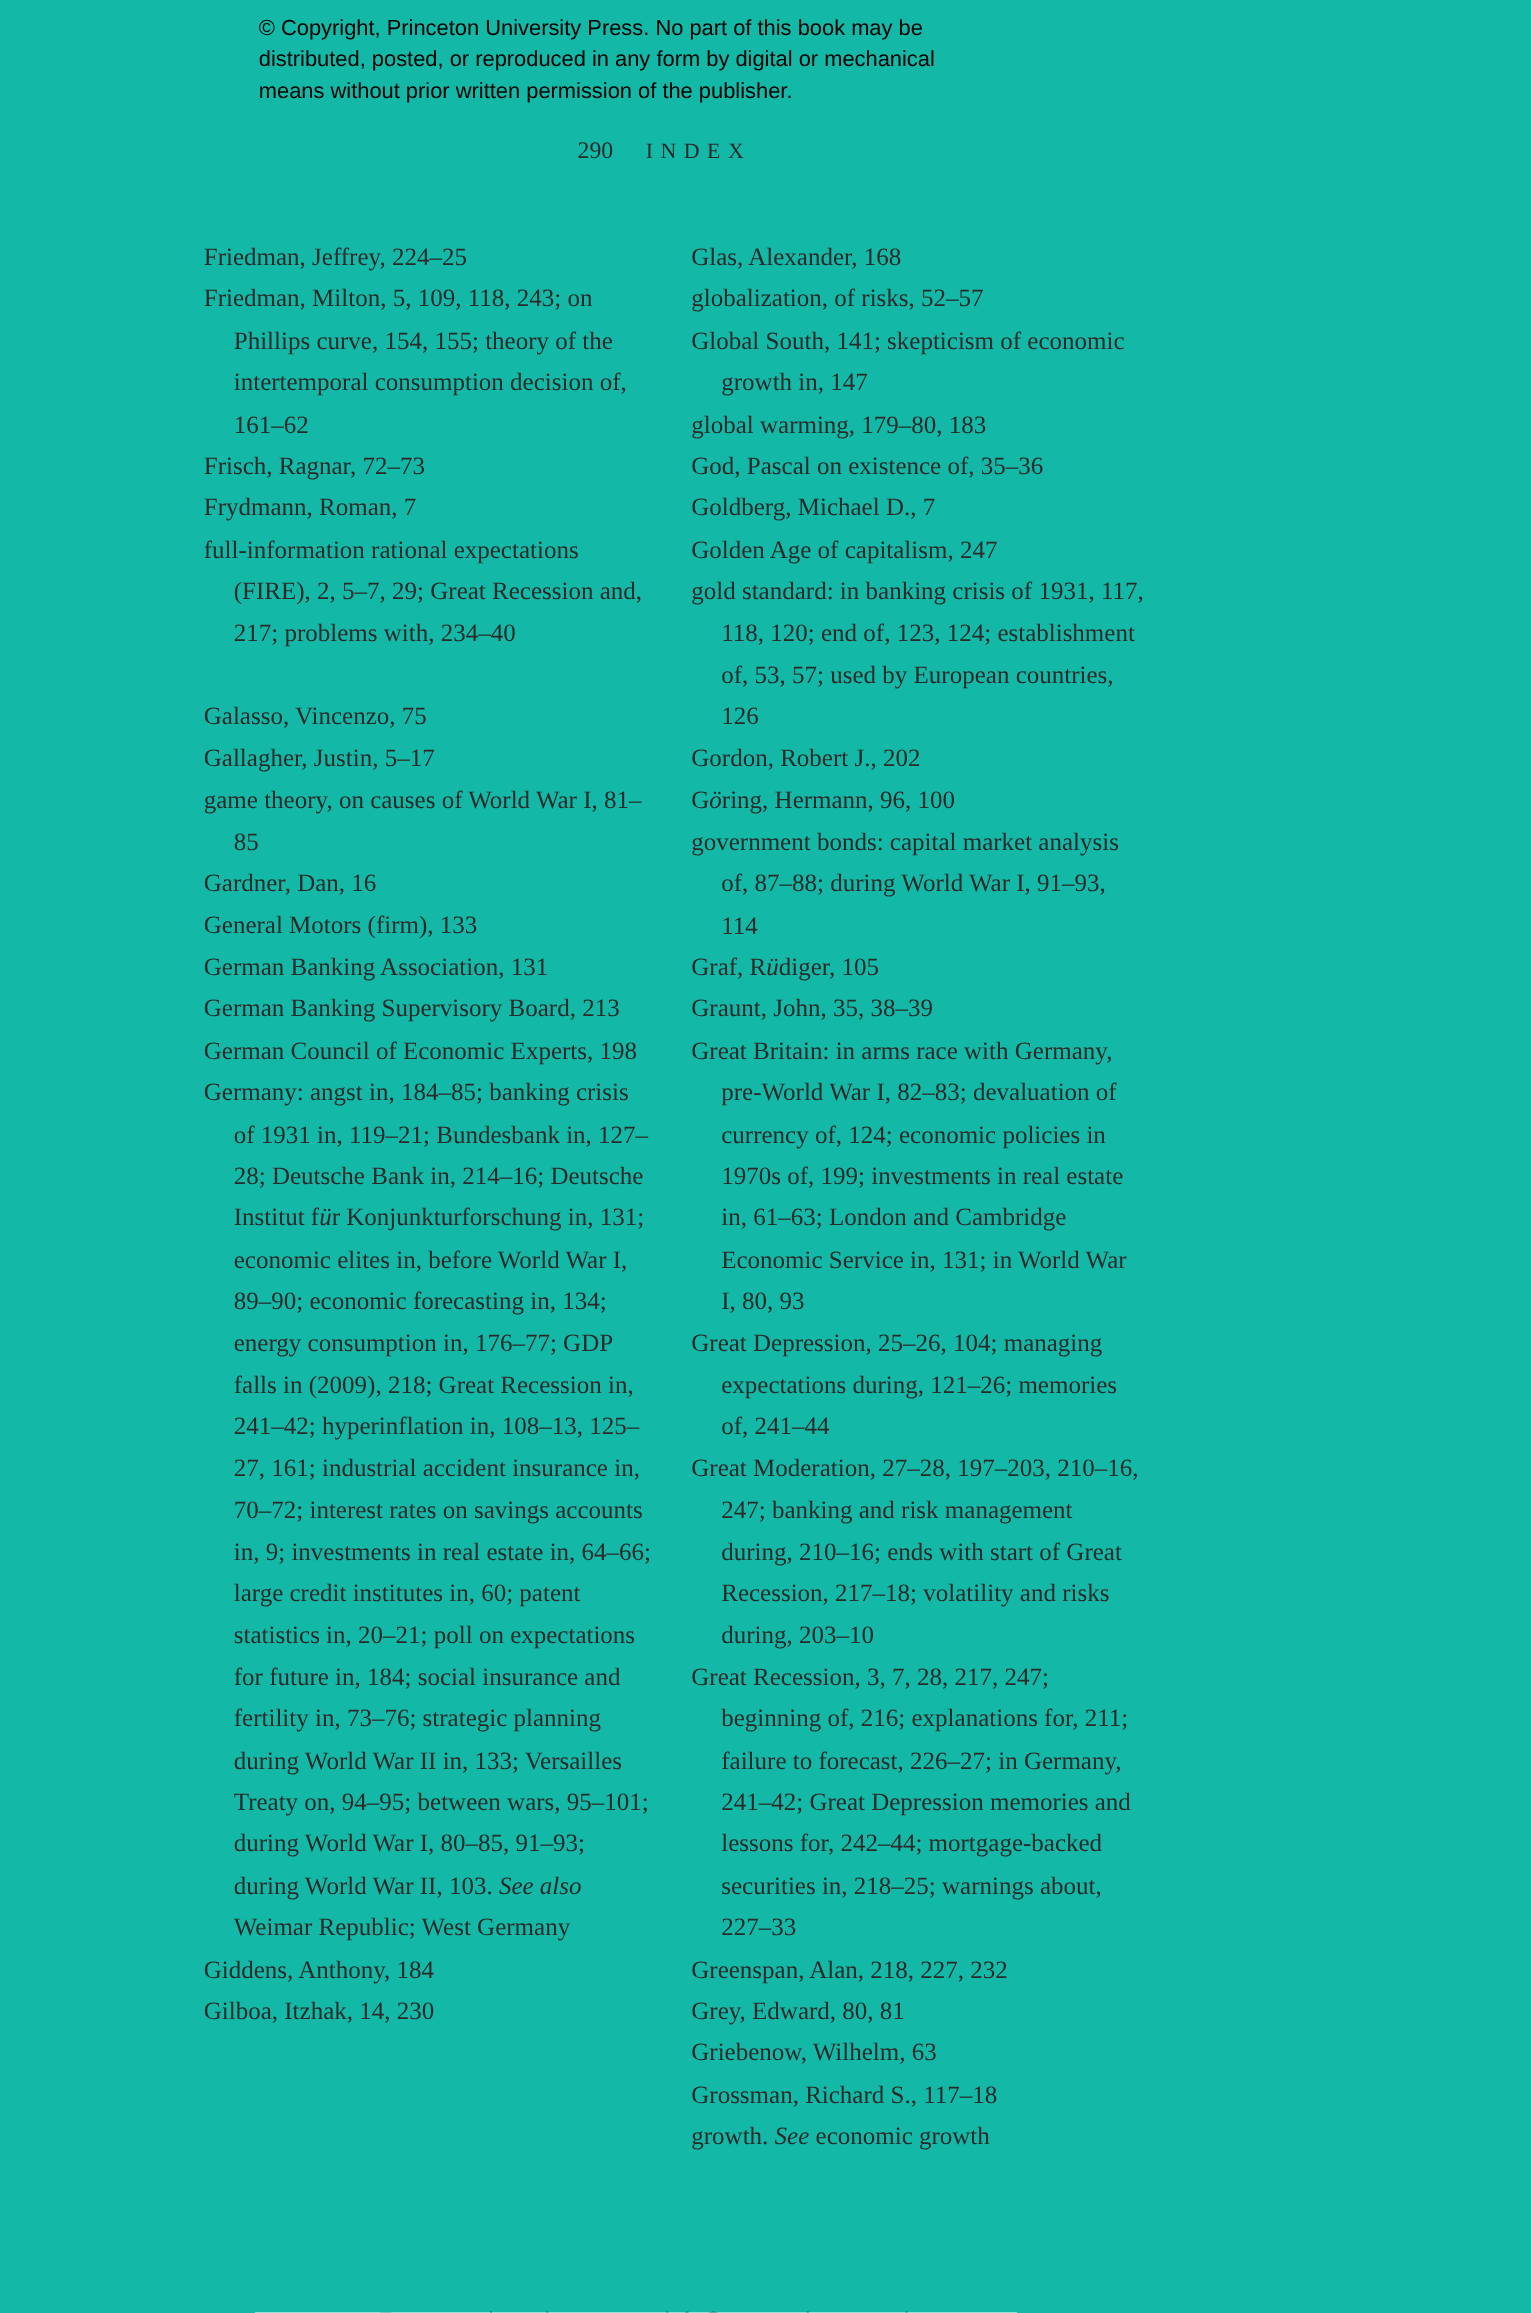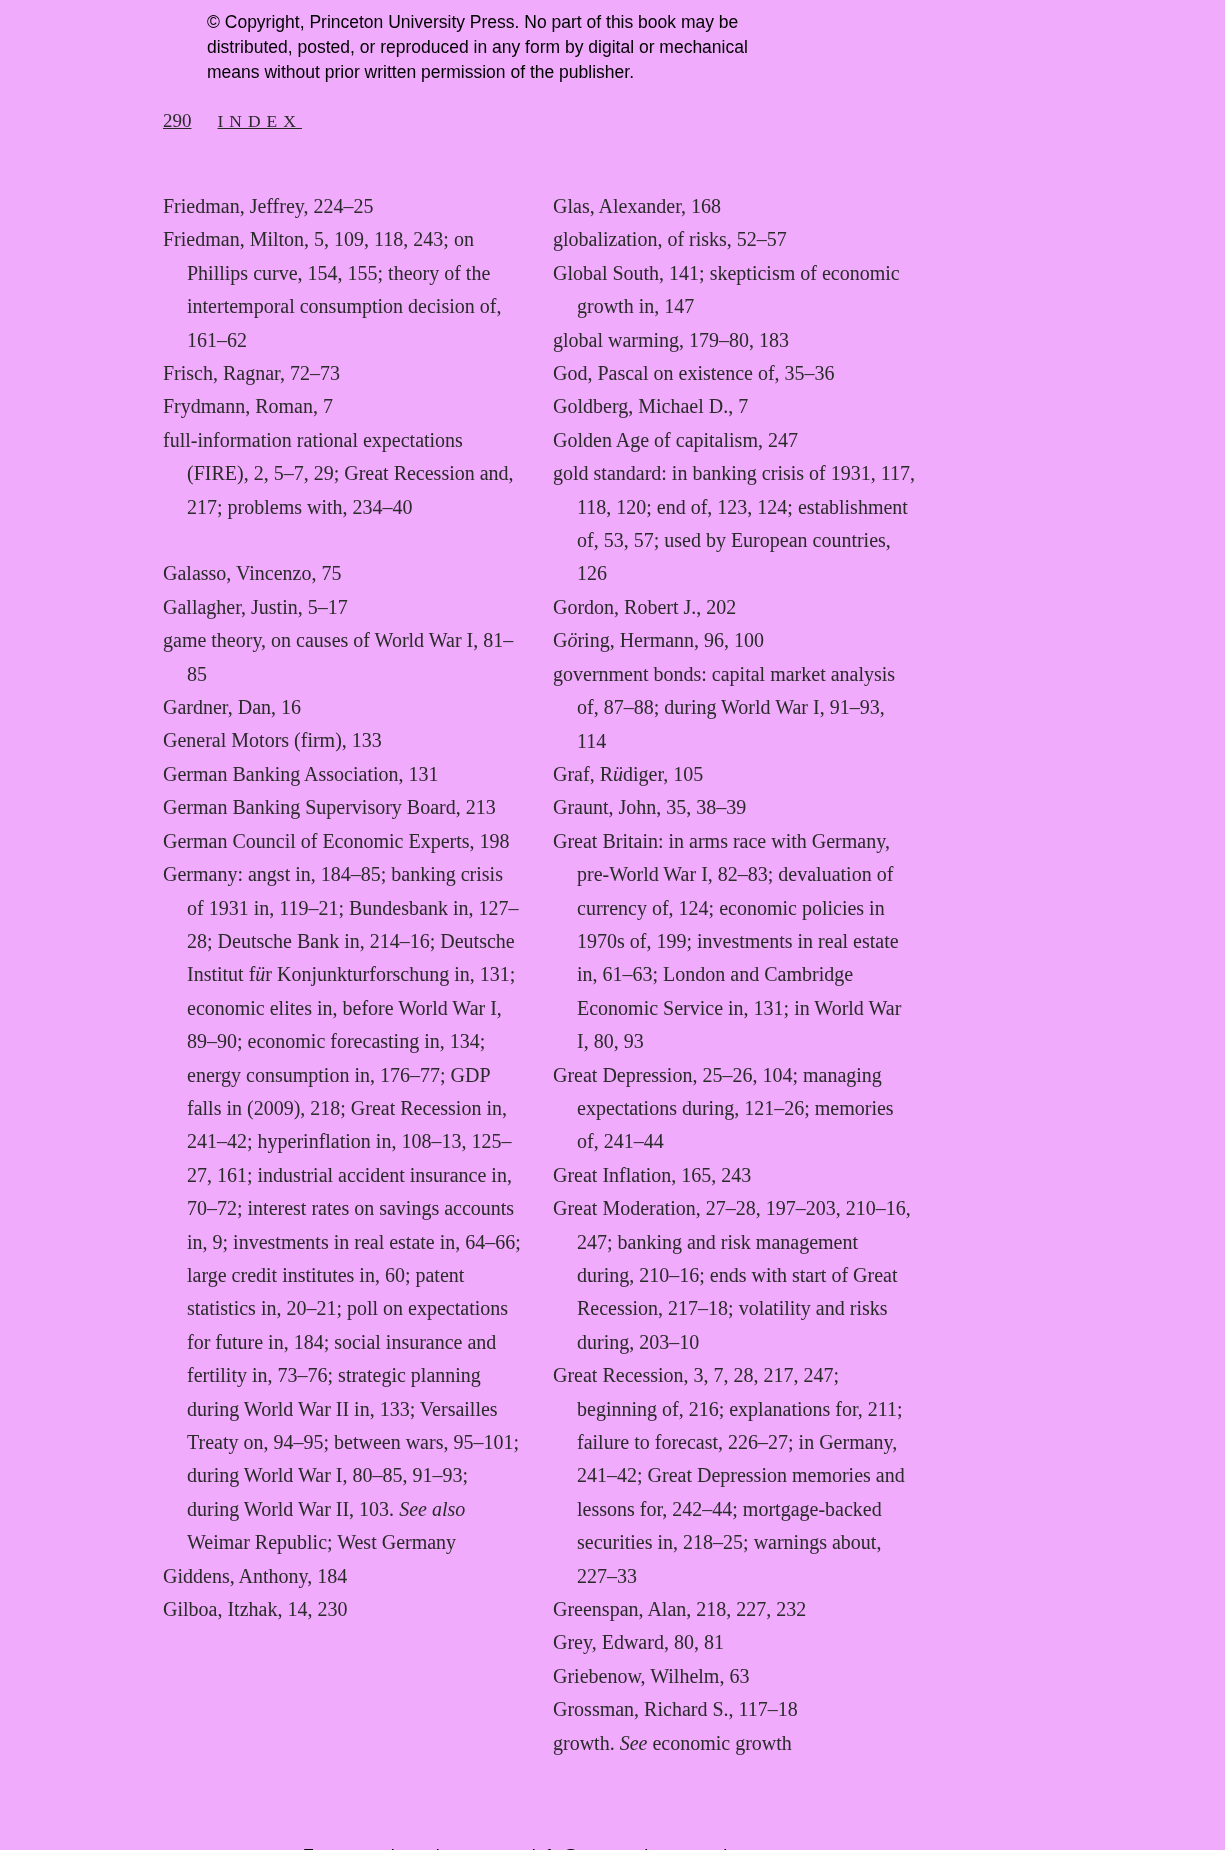--- a/index.html
+++ b/index.html
@@ -1,43 +1,42 @@
 <!DOCTYPE html>
 <html><head>
 <meta charset="utf-8">
 <style>
   html, body { margin: 0; padding: 0; background: #ffffff; }
   .page {
     position: relative;
     width: 1225px;
     height: 1850px;
-    background: #f0abfc;
+    background: #14b8a6;
     color: #232323;
     font-family: "Liberation Serif", serif;
     overflow: hidden;
   }
   .copyright {
     position: absolute;
     left: 207px;
     top: 10px;
     width: 660px;
     font-family: "Liberation Sans", sans-serif;
     font-size: 17.5px;
     line-height: 25px;
     color: #000000;
   }
   .pagehead {
     position: absolute;
     left: 163px;
     top: 110px;
     width: 737px;
-    text-align: left;
+    text-align: center;
     font-size: 19px;
     color: #2a2a2a;
-    text-decoration: underline;
   }
   .pagehead .pageno { margin-right: 26px; }
   .pagehead .idxtitle { letter-spacing: 6px; font-size: 17.5px; }
   .col {
     position: absolute;
     top: 171px;
     font-size: 20px;
     line-height: 33.4px;
     color: #2a2a2a;
     text-align: left;
@@ -103,21 +102,20 @@
       <div class="entry"><span>Goldberg, Michael D., 7</span></div>
       <div class="entry"><span>Golden Age of capitalism, 247</span></div>
       <div class="entry"><span>gold standard: in banking crisis of 1931, 117, 118, 120; end of, 123, 124; establishment of, 53, 57; used by European countries, 126</span></div>
       <div class="entry"><span>Gordon, Robert J., 202</span></div>
       <div class="entry"><span>G</span><i>ö</i><span>ring, Hermann, 96, 100</span></div>
       <div class="entry"><span>government bonds: capital market analysis of, 87–88; during World War I, 91–93, 114</span></div>
       <div class="entry"><span>Graf, R</span><i>ü</i><span>diger, 105</span></div>
       <div class="entry"><span>Graunt, John, 35, 38–39</span></div>
       <div class="entry"><span>Great Britain: in arms race with Germany, pre-World War I, 82–83; devaluation of currency of, 124; economic policies in 1970s of, 199; investments in real estate in, 61–63; London and Cambridge Economic Service in, 131; in World War I, 80, 93</span></div>
       <div class="entry"><span>Great Depression, 25–26, 104; managing expectations during, 121–26; memories of, 241–44</span></div>
-      <div class="entry"><span>Great Inflation, 165, 243</span></div>
       <div class="entry"><span>Great Moderation, 27–28, 197–203, 210–16, 247; banking and risk management during, 210–16; ends with start of Great Recession, 217–18; volatility and risks during, 203–10</span></div>
       <div class="entry"><span>Great Recession, 3, 7, 28, 217, 247; beginning of, 216; explanations for, 211; failure to forecast, 226–27; in Germany, 241–42; Great Depression memories and lessons for, 242–44; mortgage-backed securities in, 218–25; warnings about, 227–33</span></div>
       <div class="entry"><span>Greenspan, Alan, 218, 227, 232</span></div>
       <div class="entry"><span>Grey, Edward, 80, 81</span></div>
       <div class="entry"><span>Griebenow, Wilhelm, 63</span></div>
       <div class="entry"><span>Grossman, Richard S., 117–18</span></div>
       <div class="entry"><span>growth. </span><i>See</i><span> economic growth</span></div>
     </div>
 
   <div class="footer">For general queries, contact info@press.princeton.edu</div>

